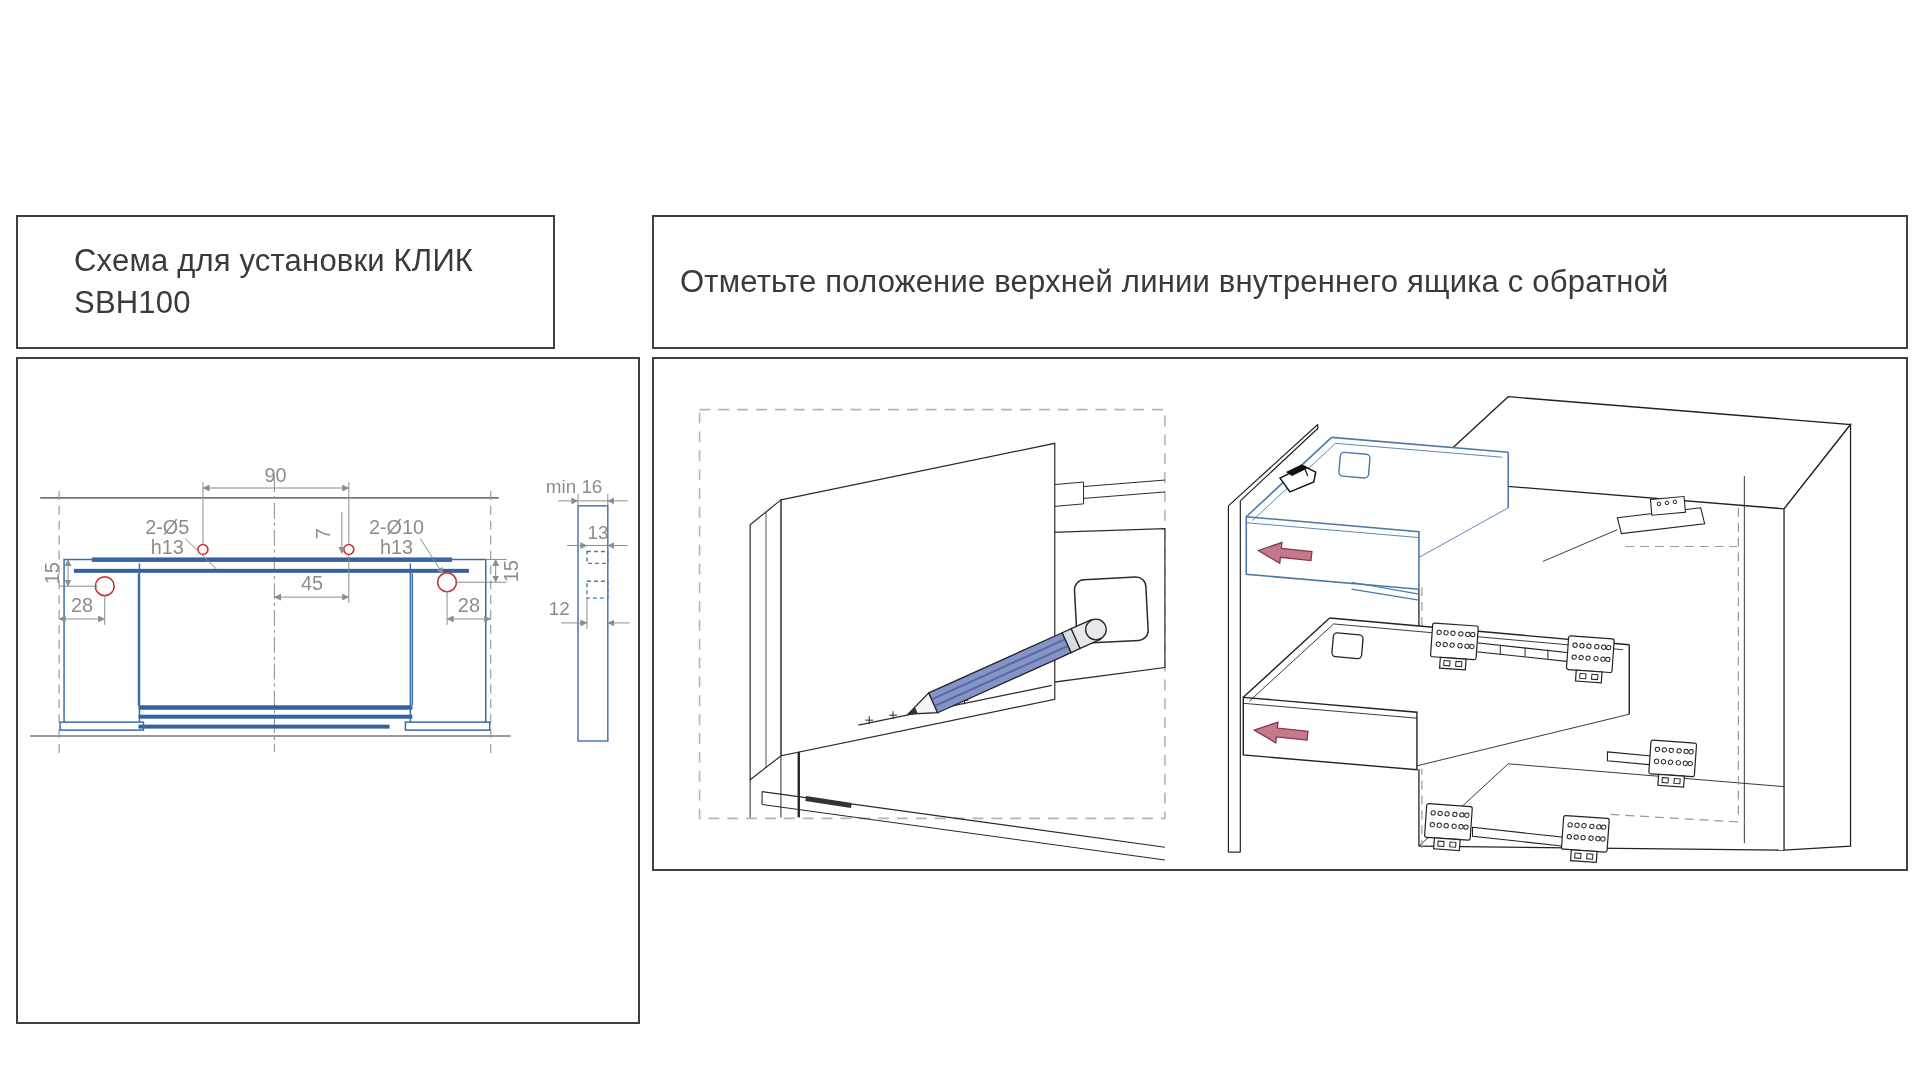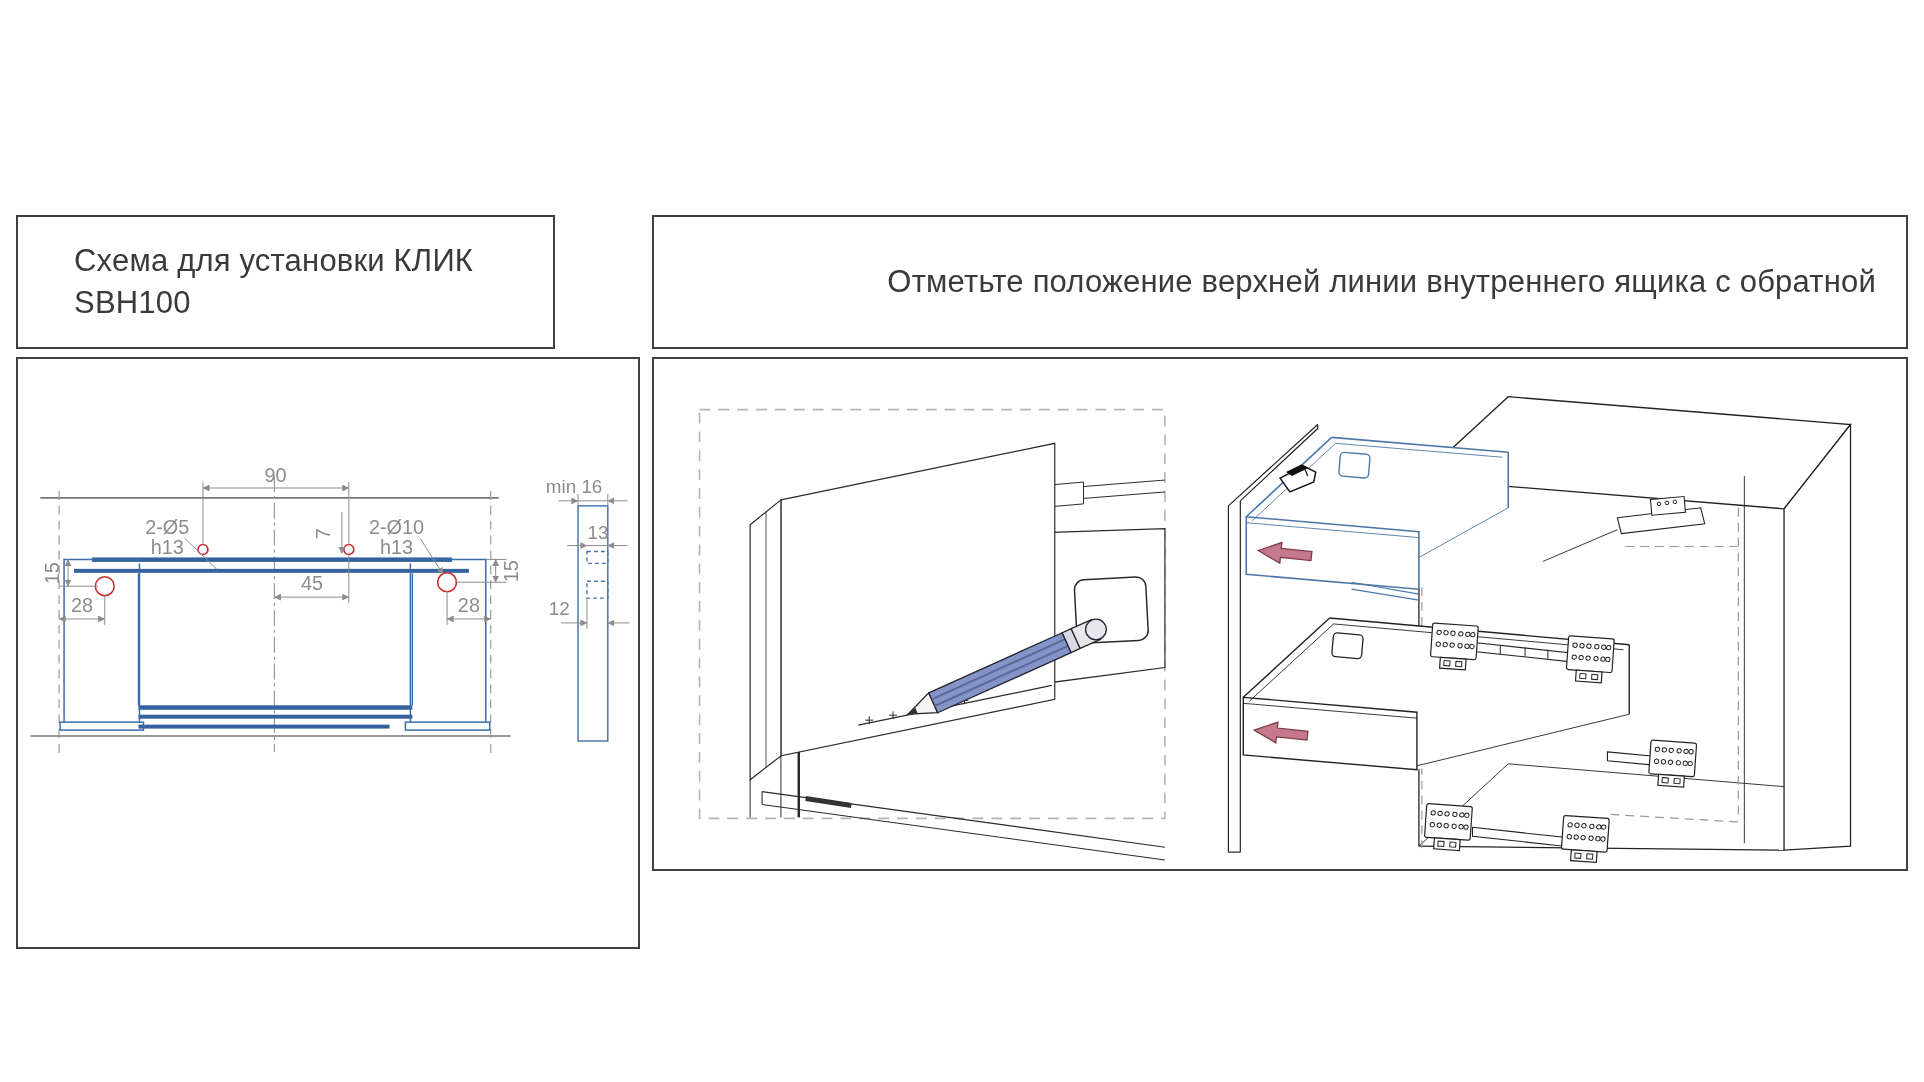--- a/index.html
+++ b/index.html
@@ -1,22 +1,22 @@
 <!DOCTYPE html>
 <html><head>
 <meta charset="utf-8">
 <style>
   html,body{margin:0;padding:0;background:#ffffff;}
   .canvas{position:relative;width:1924px;height:1082px;background:#ffffff;overflow:hidden;
           font-family:"Liberation Sans",sans-serif;}
   .panel-box{position:absolute;border:2px solid #404040;background:#ffffff;box-sizing:border-box;}
   .title-box{display:flex;flex-direction:column;justify-content:center;}
   #lt{left:16px;top:215px;width:539px;height:134px;padding-left:56px;}
-  #lc{left:16px;top:357px;width:624px;height:592px;}
-  #rt{left:652px;top:215px;width:1256px;height:134px;padding-left:26px;padding-right:30px;align-items:flex-end;}
+  #lc{left:16px;top:357px;width:624px;height:667px;}
+  #rt{left:652px;top:215px;width:1256px;height:134px;padding-left:26px;padding-right:30px;}
   #rc{left:652px;top:357px;width:1256px;height:514px;}
   .ptitle{font-size:31px;font-weight:500;color:#3a3a3a;line-height:1.35;letter-spacing:.2px;}
   svg{display:block;}
   svg text{font-family:"Liberation Sans",sans-serif;fill:#8c8c8c;}
   .dimtxt{font-size:20px;}
   .dimtxt-s{font-size:19px;}
 </style>
 </head>
 <body>
 

